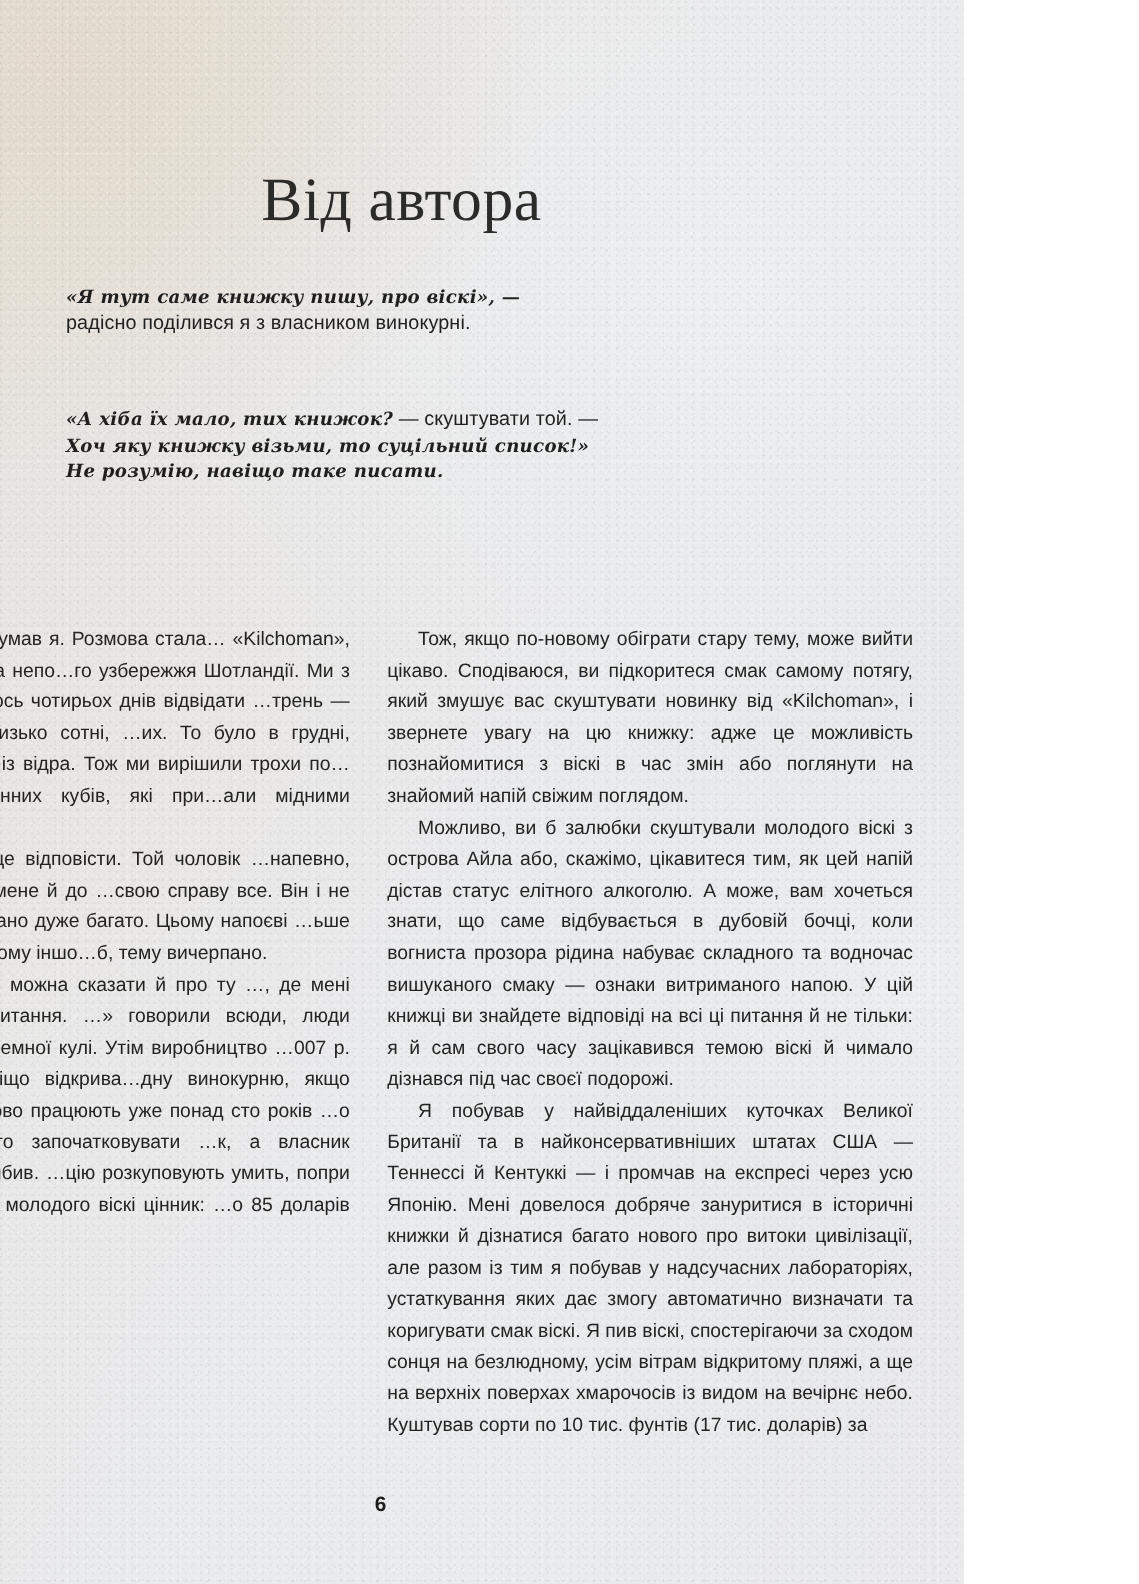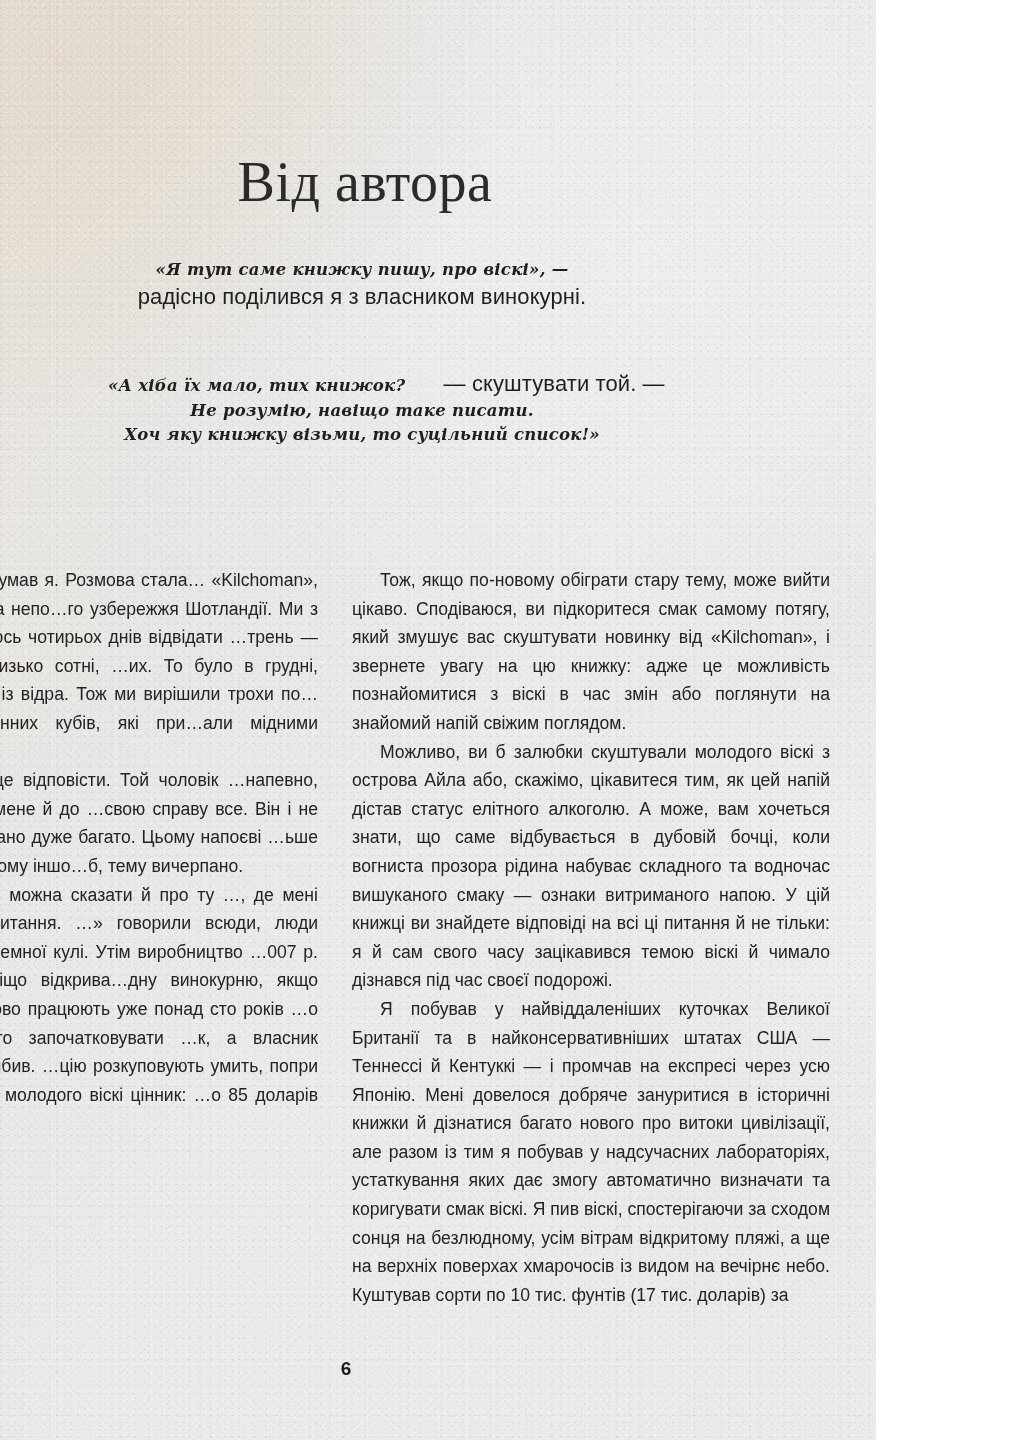--- a/index.html
+++ b/index.html
@@ -63,49 +63,49 @@
     font-size: 56px;
     font-weight: 400;
     letter-spacing: 0.5px;
     color: #2b2b29;
     white-space: nowrap;
   }
 
   
   .epigraph-block {
     position: absolute;
-    left: 76px;
+    left: 60px;
     width: 572px;
-    text-align: center;
+    text-align: left;
     color: #1f1f1e;
   }
   #epigraph-one { top: 258px; }
   #epigraph-two { top: 368px; }
 
   .epi-line {
     line-height: 1.42;
     white-space: nowrap;
   }
   .script {
     font-family: "DejaVu Serif", "Liberation Serif", serif;
     font-style: italic;
     font-weight: bold;
     font-size: 16.5px;
     letter-spacing: 0.25px;
   }
   .plain {
     font-family: "Liberation Sans", sans-serif;
     font-style: normal;
     font-weight: 400;
-    font-size: 22px;
+    font-size: 18px;
     letter-spacing: 0.1px;
   }
   .epi-line.mixed { font-size: 0; }
   .epi-line.mixed .script,
-  .epi-line.mixed .plain { display: inline; margin-left: 32px; }
+  .epi-line.mixed .plain { display: inline; }
 
   
   #body-columns {
     position: absolute;
     top: 566px;
     left: 0;
     width: 876px;
     height: 790px;
   }
   .text-column {
@@ -156,22 +156,22 @@
 
   <h1 id="chapter-title">Від автора</h1>
 
   <div id="epigraph-one" class="epigraph-block">
     <div class="epi-line script">«Я тут саме книжку пишу, про віскі»,&nbsp;—</div>
     <div class="epi-line plain">радісно поділився я з власником винокурні.</div>
   </div>
 
   <div id="epigraph-two" class="epigraph-block">
     <div class="epi-line mixed"><span class="script">«А хіба їх мало, тих книжок?</span><span class="plain"> — скуштувати той. —</span></div>
+    <div class="epi-line script">Хоч яку книжку візьми, то суцільний список!»</div>
     <div class="epi-line script">Не розумію, навіщо таке писати.</div>
-    <div class="epi-line script">Хоч яку книжку візьми, то суцільний список!»</div>
   </div>
 
   <div id="body-columns">
     <div id="column-left" class="text-column">
       <p>…ення», — подумав я. Розмова стала­… «Kilchoman», що на острові Айла непо­…го узбережжя Шотландії. Ми з товари­…ягом якихось чотирьох днів відвідати …трень — їх у Шотландії близько сотні, …их. То було в грудні, погода була віт­…к із відра. Тож ми вирішили трохи по­… невеличких перегінних кубів, які при­…али мідними стінками.</p>
       <p>…мав, що на це відповісти. Той чоловік …напевно, удвічі старший за мене й до …свою справу все. Він і не збрехав: про …писано дуже багато. Цьому напоєві …ьше книжок, ніж будь-якому іншо­…б, тему вичерпано.</p>
       <p>…боку, те саме можна сказати й про ту …, де мені поставили це запитання. …» говорили всюди, люди приїздили …очків земної кулі. Утім виробництво …007 р. Здавалося б, навіщо відкрива­…дну винокурню, якщо шість наявних …дово працюють уже понад сто років …о більше)? Для чого започатковувати …к, а власник «Kilchoman» не схибив. …цію розкуповують умить, попри до­…й як для дуже молодого віскі цінник: …о 85 доларів США.</p>
     </div>
     <div id="column-right" class="text-column">
       <p>Тож, якщо по-новому обіграти стару тему, може вийти цікаво. Сподіваюся, ви підкоритеся смак самому потягу, який змушує вас скуштувати новинку від «Kilchoman», і звернете увагу на цю книжку: адже це можливість познайомитися з віскі в час змін або поглянути на знайомий напій свіжим поглядом.</p>

